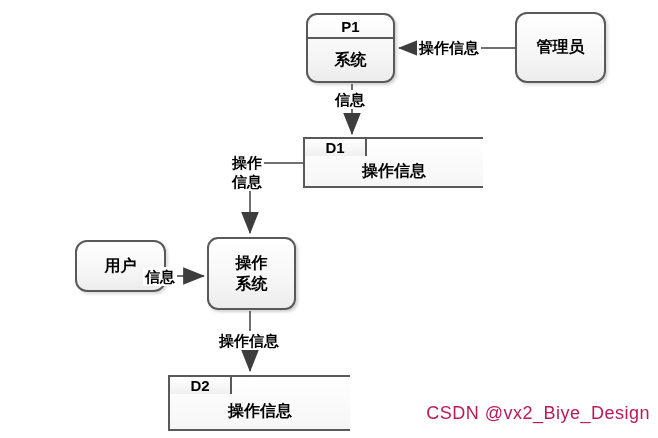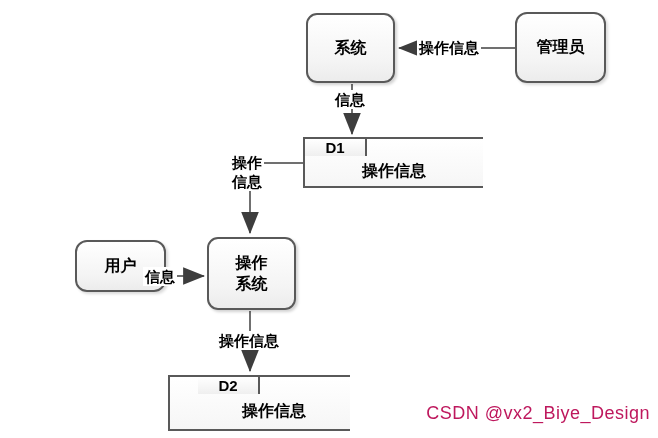--- a/index.html
+++ b/index.html
@@ -127,20 +127,21 @@
     <line x1="352" y1="84" x2="352" y2="134" stroke="#707070" stroke-width="2" marker-end="url(#arrow)"></line>
 
     <polyline points="303,163 250,163 250,233" fill="none" stroke="#707070" stroke-width="2" marker-end="url(#arrow)"></polyline>
 
     <line x1="121" y1="276" x2="204" y2="276" stroke="#707070" stroke-width="2" marker-end="url(#arrow)"></line>
 
     <line x1="250" y1="311" x2="250" y2="371" stroke="#707070" stroke-width="2" marker-end="url(#arrow)"></line>
   </svg>
 
   <div class="box process" style="left:306px; top:13px; width:89px; height:70px;">
+    <div class="hdr" style="height:24px;">P1</div>
     <div class="bdy">系统</div>
   </div>
 
   <div class="box entity" style="left:515px; top:12px; width:91px; height:71px;">
     <span>管理员</span>
   </div>
 
   <div class="box store" style="left:303px; top:137px; width:180px; height:51px;">
     <div class="sid">D1</div>
     <div class="sname">操作信息</div>
@@ -148,21 +149,21 @@
 
   <div class="box process" style="left:207px; top:237px; width:89px; height:73px;">
     <div class="bdy">操作
 系统</div>
   </div>
 
   <div class="box entity" style="left:31px; top:240px; width:91px; height:52px;margin-left:44px;">
     <span>用户</span>
   </div>
 
-  <div class="box store" style="left:168px; top:375px; width:182px; height:56px;padding-left:28px;">
+  <div class="box store" style="left:168px; top:375px; width:182px; height:56px;">
     <div class="sid">D2</div>
     <div class="sname">操作信息</div>
   </div>
 
   <div class="flow-label" style="left:417px; top:38px;">操作信息</div>
 
   <div class="flow-label" style="left:333px; top:90px;">信息</div>
 
   <div class="flow-label" style="left:230px; top:153px;">操作
 信息</div>

